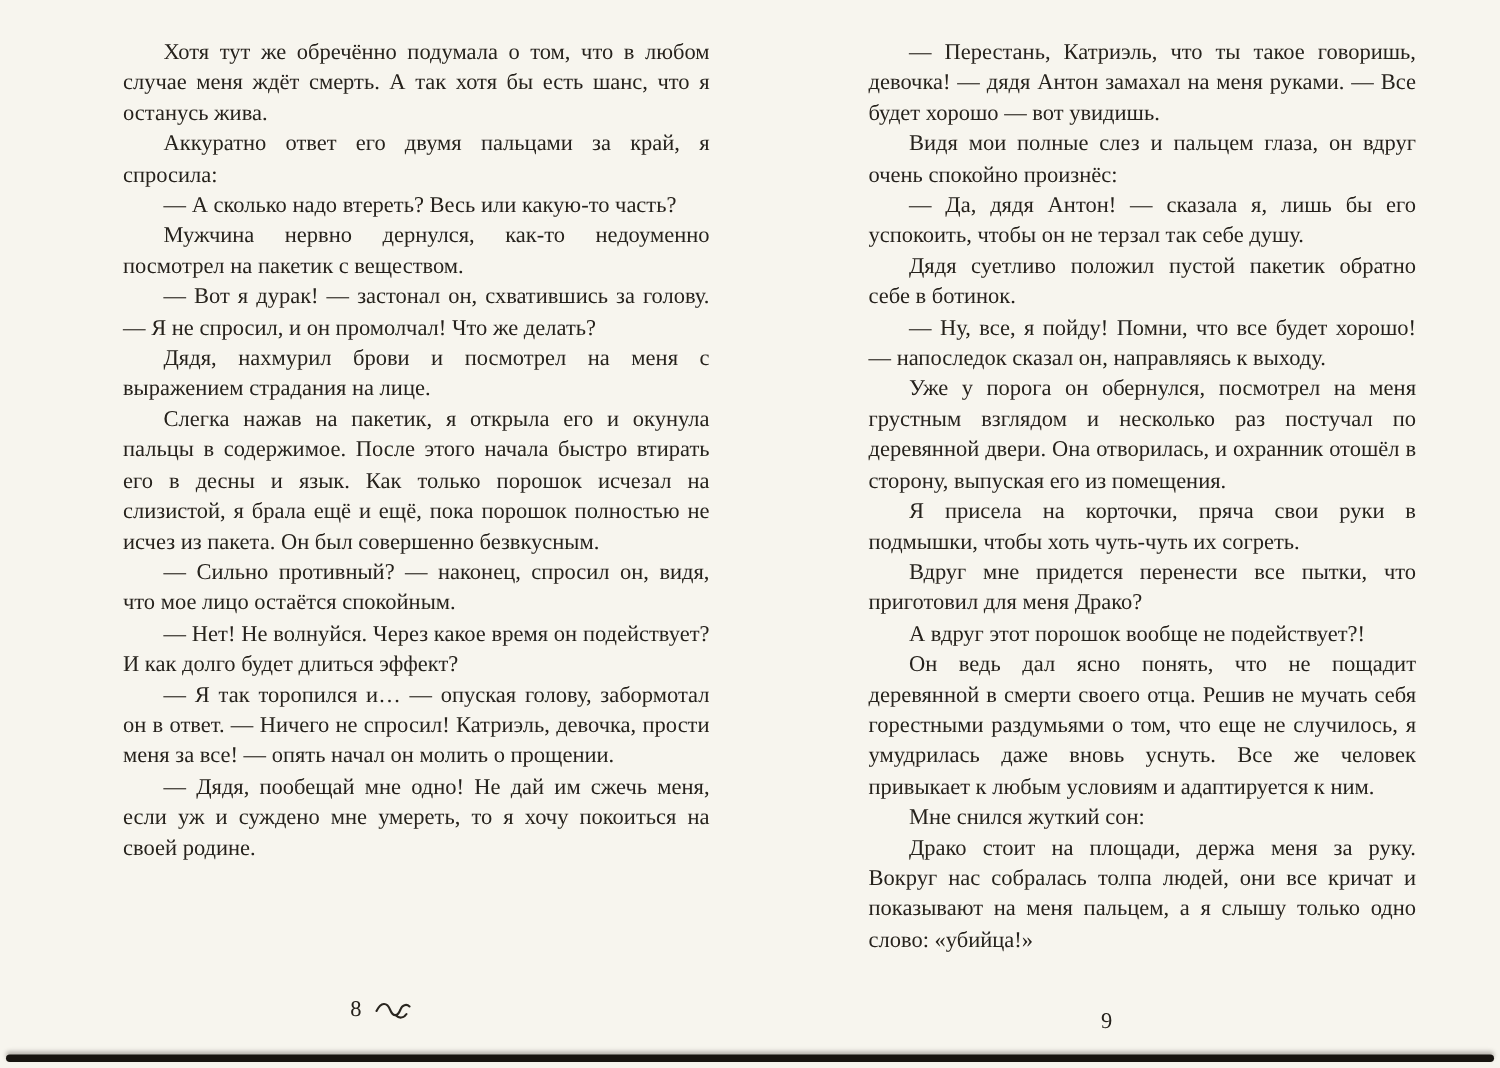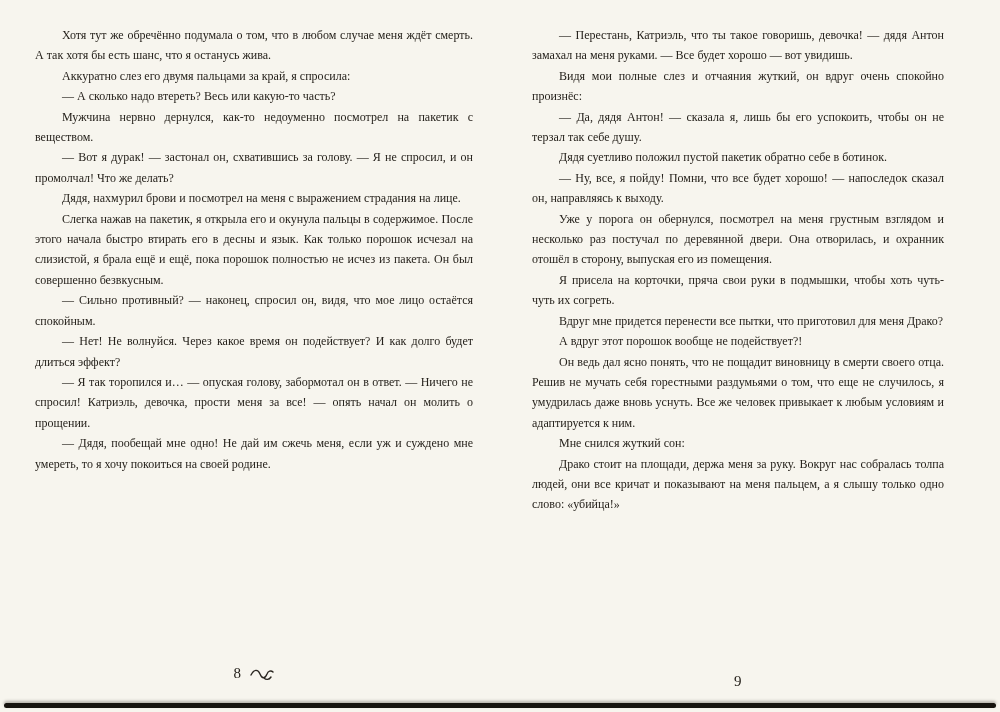--- a/index.html
+++ b/index.html
@@ -19,24 +19,25 @@
     position: absolute;
     inset: 0;
   }
   .page {
     position: absolute;
     top: 25px;
   }
   .page-left  { left: 35px;  width: 438px; }
   .page-right { left: 532px; width: 412px; }
   .page-text {
-    font-size: 12px;
+    font-size: 15px;
     line-height: 20.4px;
     text-align: justify;
     hyphens: auto;
+    margin-left: 47px;
     -webkit-hyphens: auto;
   }
   .para {
     margin: 0;
     text-indent: 27px;
   }
   .page-footer {
     position: absolute;
     left: 0;
     width: 100%;
@@ -67,50 +68,50 @@
   }
 </style>
 </head>
 <body>
 
 <div class="spread">
 
   <section class="page page-left">
     <div class="page-text">
         <p class="para">Хотя тут же обречённо подумала о том, что в любом случае меня ждёт смерть. А так хотя бы есть шанс, что я останусь жива.</p>
-        <p class="para">Аккуратно слез его двумя пальцами за край, я спросила:</p>
+        <p class="para">Аккуратно ответ его двумя пальцами за край, я спросила:</p>
         <p class="para">— А сколько надо втереть? Весь или какую-то часть?</p>
         <p class="para">Мужчина нервно дернулся, как-то недоуменно посмотрел на пакетик с веществом.</p>
         <p class="para">— Вот я дурак! — застонал он, схватившись за голову. — Я не спросил, и он промолчал! Что же делать?</p>
         <p class="para">Дядя, нахмурил брови и посмотрел на меня с выражением страдания на лице.</p>
         <p class="para">Слегка нажав на пакетик, я открыла его и окунула пальцы в содержимое. После этого начала быстро втирать его в десны и язык. Как только порошок исчезал на слизистой, я брала ещё и ещё, пока порошок полностью не исчез из пакета. Он был совершенно безвкусным.</p>
         <p class="para">— Сильно противный? — наконец, спросил он, видя, что мое лицо остаётся спокойным.</p>
         <p class="para">— Нет! Не волнуйся. Через какое время он подействует? И как долго будет длиться эффект?</p>
         <p class="para">— Я так торопился и… — опуская голову, забормотал он в ответ. — Ничего не спросил! Катриэль, девочка, прости меня за все! — опять начал он молить о прощении.</p>
         <p class="para">— Дядя, пообещай мне одно! Не дай им сжечь меня, если уж и суждено мне умереть, то я хочу покоиться на своей родине.</p>
       </div>
     <footer class="page-footer">
       <span class="page-number">8</span><svg class="flourish" width="26" height="16" viewBox="0 0 26 16">
         <path d="M2 9 C5 3, 9 3, 11 8 C13 13, 16 13, 18 8 C19 5, 22 4, 24 6 M15 12 C17 14, 20 14, 22 11" fill="none" stroke="#2a2620" stroke-width="1.4" stroke-linecap="round"></path>
       </svg>
     </footer>
   </section>
 
   <section class="page page-right">
     <div class="page-text">
         <p class="para">— Перестань, Катриэль, что ты такое говоришь, девочка! — дядя Антон замахал на меня руками. — Все будет хорошо — вот увидишь.</p>
-        <p class="para">Видя мои полные слез и отчаяния жуткий, он вдруг очень спокойно произнёс:</p>
+        <p class="para">Видя мои полные слез и пальцем глаза, он вдруг очень спокойно произнёс:</p>
         <p class="para">— Да, дядя Антон! — сказала я, лишь бы его успокоить, чтобы он не терзал так себе душу.</p>
         <p class="para">Дядя суетливо положил пустой пакетик обратно себе в ботинок.</p>
         <p class="para">— Ну, все, я пойду! Помни, что все будет хорошо! — напоследок сказал он, направляясь к выходу.</p>
         <p class="para">Уже у порога он обернулся, посмотрел на меня грустным взглядом и несколько раз постучал по деревянной двери. Она отворилась, и охранник отошёл в сторону, выпуская его из помещения.</p>
         <p class="para">Я присела на корточки, пряча свои руки в подмышки, чтобы хоть чуть-чуть их согреть.</p>
         <p class="para">Вдруг мне придется перенести все пытки, что приготовил для меня Драко?</p>
         <p class="para">А вдруг этот порошок вообще не подействует?!</p>
-        <p class="para">Он ведь дал ясно понять, что не пощадит виновницу в смерти своего отца. Решив не мучать себя горестными раздумьями о том, что еще не случилось, я умудрилась даже вновь уснуть. Все же человек привыкает к любым условиям и адаптируется к ним.</p>
+        <p class="para">Он ведь дал ясно понять, что не пощадит деревянной в смерти своего отца. Решив не мучать себя горестными раздумьями о том, что еще не случилось, я умудрилась даже вновь уснуть. Все же человек привыкает к любым условиям и адаптируется к ним.</p>
         <p class="para">Мне снился жуткий сон:</p>
         <p class="para">Драко стоит на площади, держа меня за руку. Вокруг нас собралась толпа людей, они все кричат и показывают на меня пальцем, а я слышу только одно слово: «убийца!»</p>
       </div>
     <footer class="page-footer">
       <span class="page-number">9</span>
     </footer>
   </section>
 
   <div class="scan-edge"></div>
 </div>

